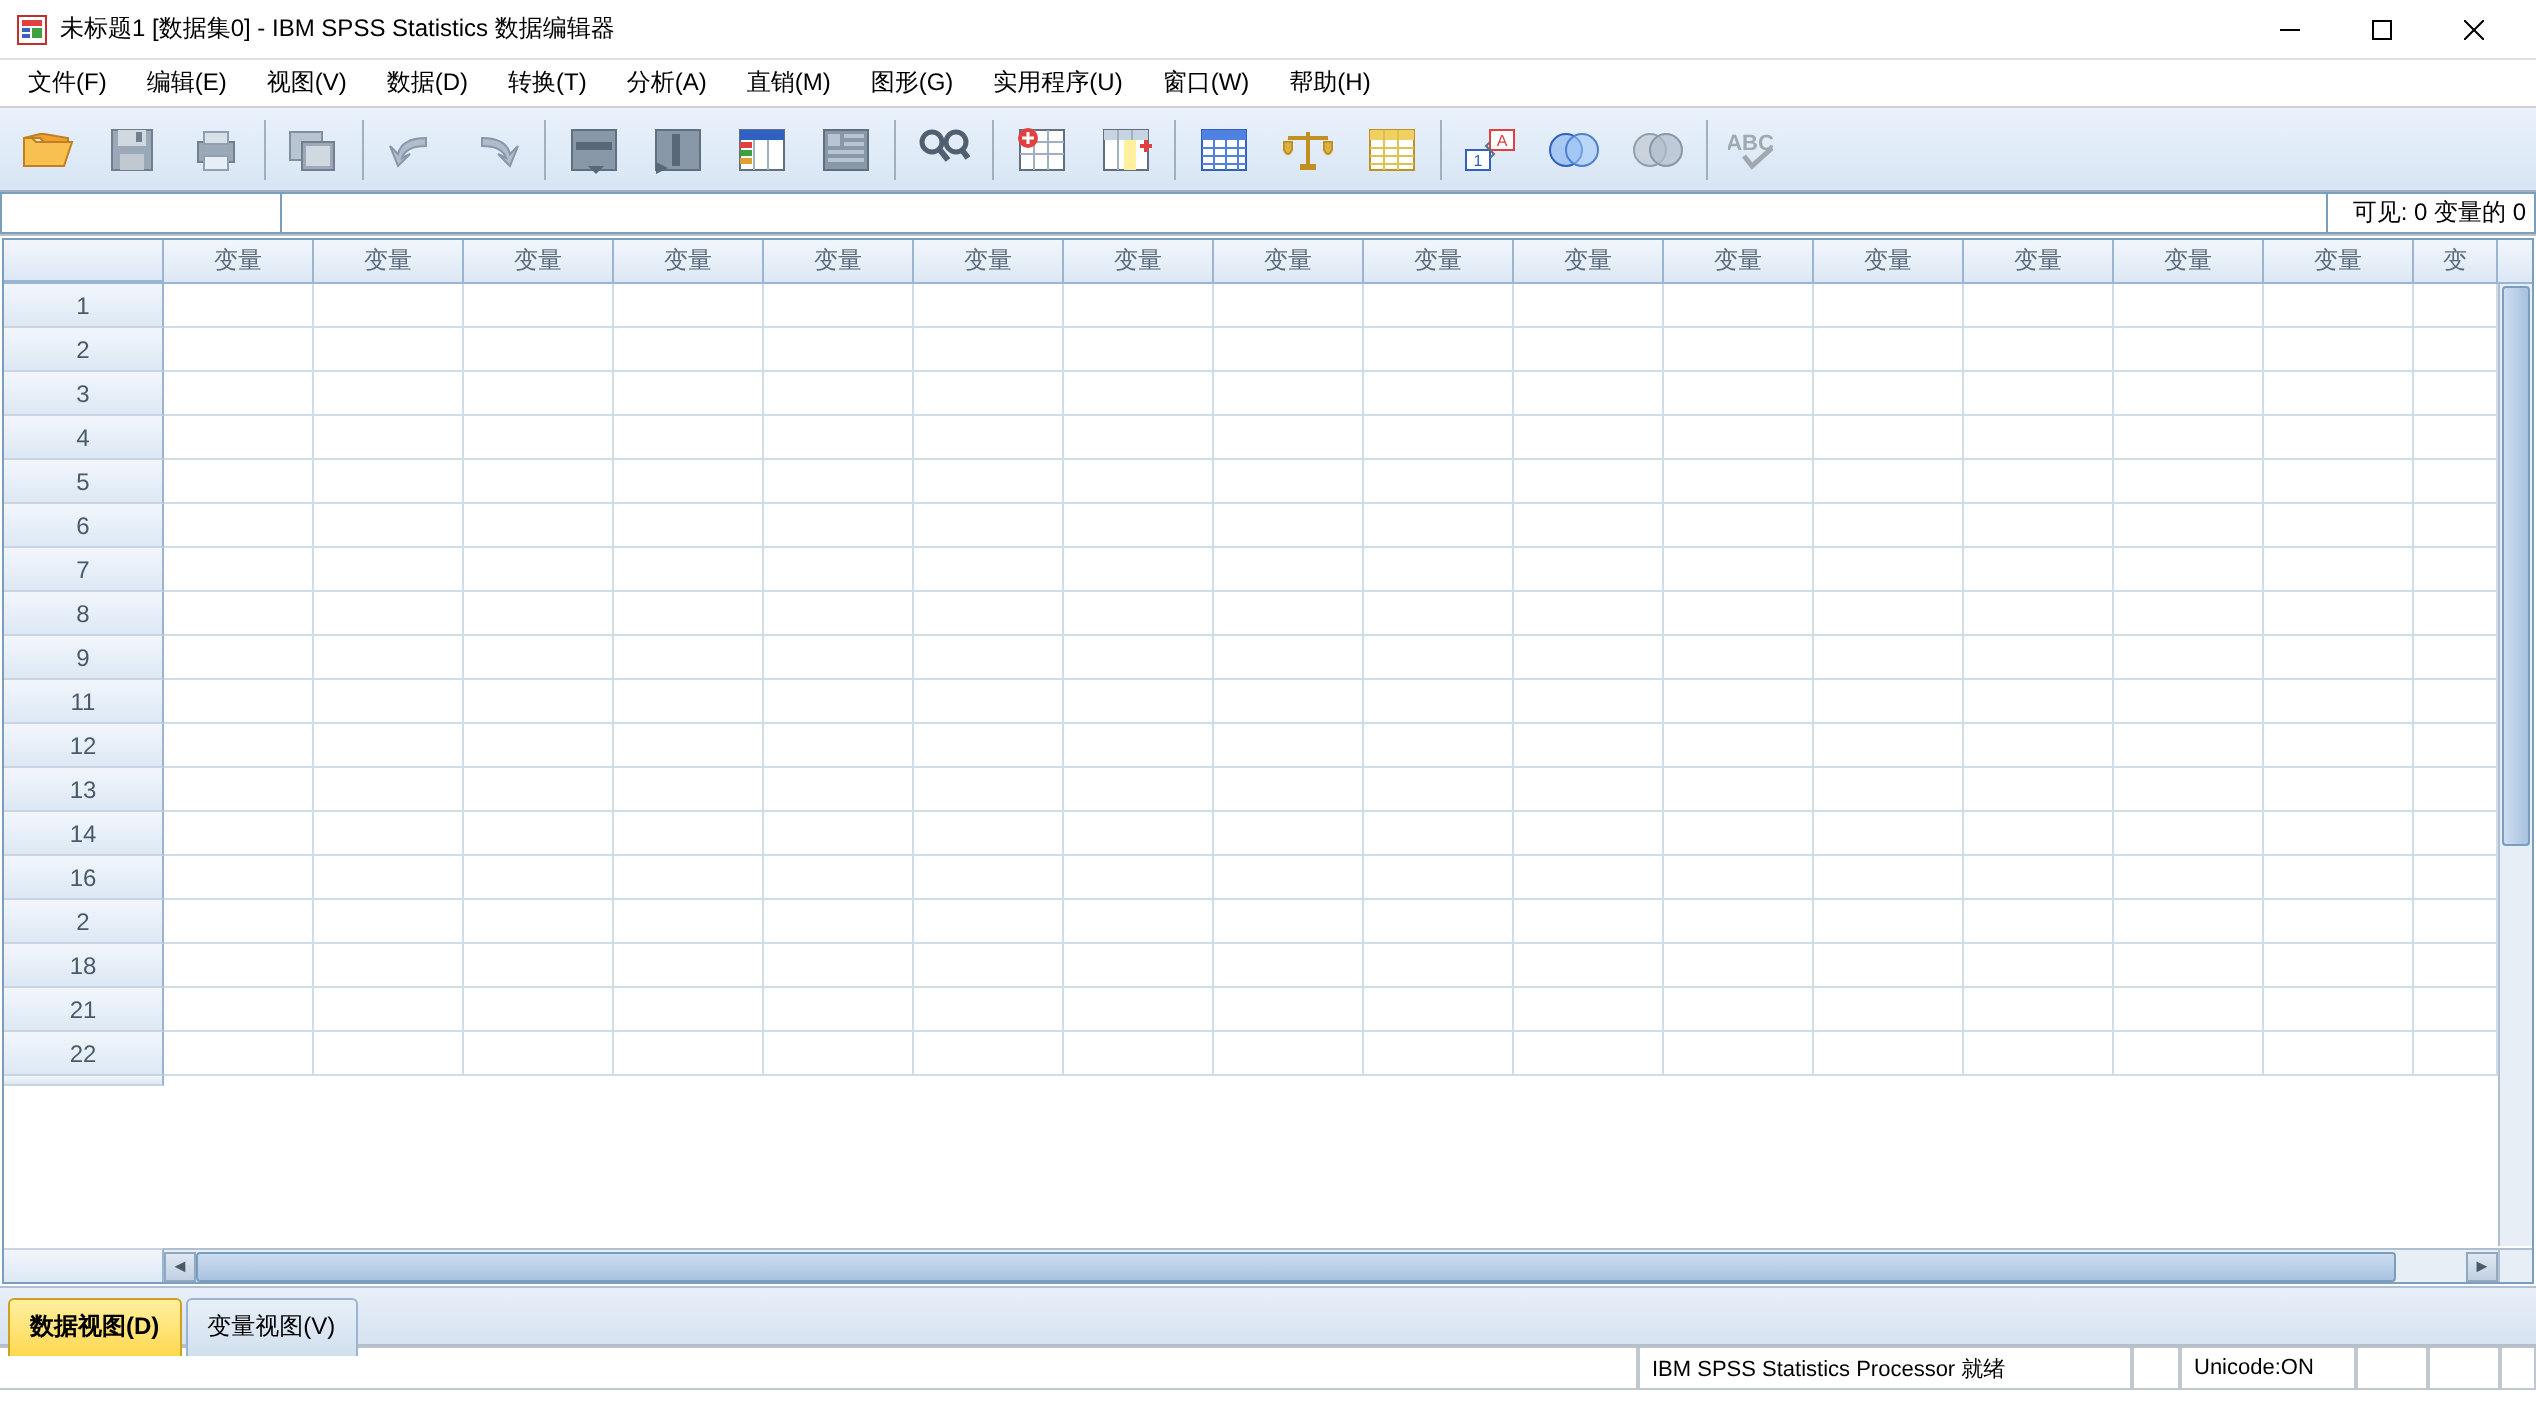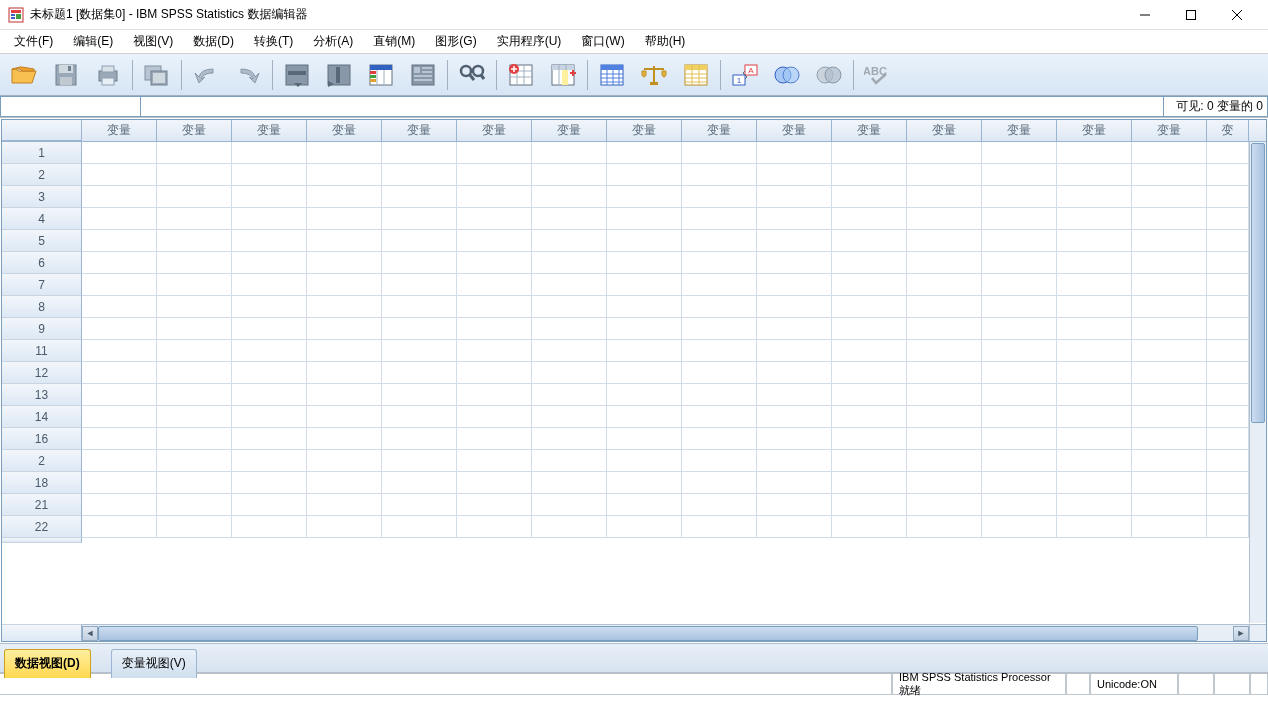--- a/index.html
+++ b/index.html
@@ -38,21 +38,21 @@
 .data-cell.w42 { width:42px; }
 .vscroll { position:absolute; right:0; top:22px; bottom:18px; width:17px; background:#e8eef5; border-left:1px solid #b0c0d0; }
 .vscroll-thumb { position:absolute; left:1px; right:1px; top:1px; height:280px; background:linear-gradient(90deg,#cdddf0,#a8c2e0); border:1px solid #7a9ebd; border-radius:2px; }
 .hscroll { position:absolute; left:80px; right:17px; bottom:0; height:17px; background:#e8eef5; border-top:1px solid #b0c0d0; display:flex; align-items:center; }
 .hscroll-btn { width:16px; height:15px; background:linear-gradient(#e0e8f2,#c0d0e2); border:1px solid #90a8c0; display:flex; align-items:center; justify-content:center; font-size:9px; color:#4a5a6a; }
 .hscroll-track { flex:1; height:15px; position:relative; }
 .hscroll-thumb { position:absolute; top:0; bottom:0; left:0; width:1100px; background:linear-gradient(#cdddf0,#a8c2e0); border:1px solid #7a9ebd; border-radius:2px; }
 .hscroll-corner { position:absolute; right:0; bottom:0; width:17px; height:17px; background:#e8eef5; border-top:1px solid #b0c0d0; border-left:1px solid #b0c0d0; }
 .row-blank-header { position:absolute; left:0; bottom:0; width:80px; height:17px; background:linear-gradient(#f2f6fb,#dde8f4); border-right:1px solid #9ab5d3; border-top:1px solid #c8d4e2; }
 
-.view-tabs { height:30px; background:linear-gradient(#e8eff7,#d6e3f0); border-top:1px solid #b0c0d0; border-bottom:1px solid #b0c0d0; display:flex; align-items:flex-start; padding:5px 4px 0; gap:20px; }
+.view-tabs { height:30px; background:linear-gradient(#e8eff7,#d6e3f0); border-top:1px solid #b0c0d0; border-bottom:1px solid #b0c0d0; display:flex; align-items:flex-start; padding:5px 4px 0; gap:2px; }
 .view-tab { padding:5px 10px 6px; border:1px solid #9ab5d3; border-bottom:none; border-radius:3px 3px 0 0; font-size:12px; cursor:pointer; background:linear-gradient(#e8f0f8,#d0dfee); }
 .view-tab.active { background:linear-gradient(#fff0a0,#ffd850); font-weight:bold; border-color:#d0a020; }
 
 .statusbar { height:22px; background:#fff; border-top:1px solid #c0c0c0; display:flex; align-items:stretch; }
 .status-cell { border:1px solid #c0c8d0; border-top:none; padding:2px 6px; font-size:11px; display:flex; align-items:center; }
 .status-spacer { flex:1; border:1px solid #c0c8d0; border-top:none; border-left:none; }
 </style>
 </head>
 <body>
 
@@ -663,19 +663,19 @@
   <div class="hscroll-corner"></div>
 </div>
 
 <div class="view-tabs">
   <div class="view-tab active">数据视图(D)</div>
   <div class="view-tab">变量视图(V)</div>
 </div>
 
 <div class="statusbar">
   <div class="status-spacer"></div>
-  <div class="status-cell" style="width:174px">IBM SPSS Statistics Processor 就绪</div>
+  <div class="status-cell" style="width:247px">IBM SPSS Statistics Processor 就绪</div>
   <div class="status-cell" style="width:24px"></div>
   <div class="status-cell" style="width:88px">Unicode:ON</div>
   <div class="status-cell" style="width:36px"></div>
   <div class="status-cell" style="width:36px"></div>
   <div class="status-cell" style="width:18px"></div>
 </div>
 
 </body></html>

